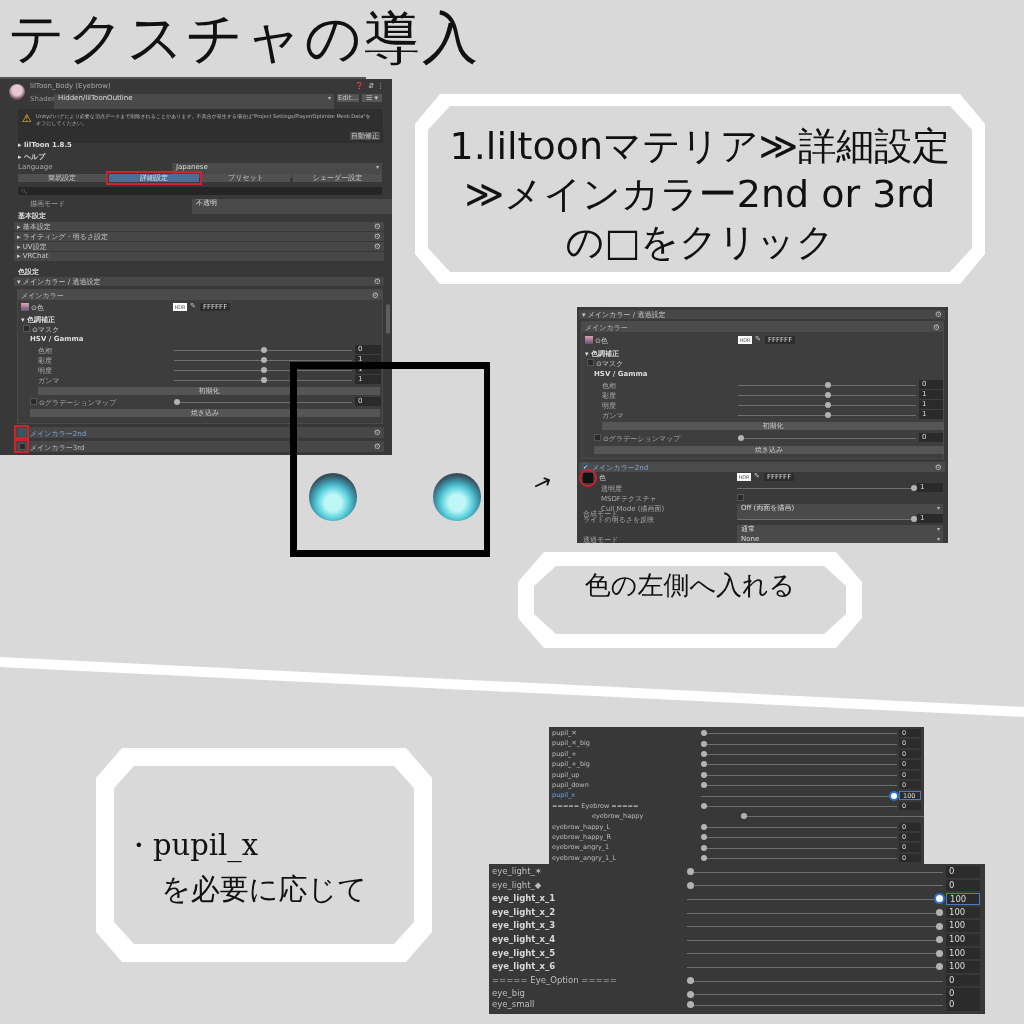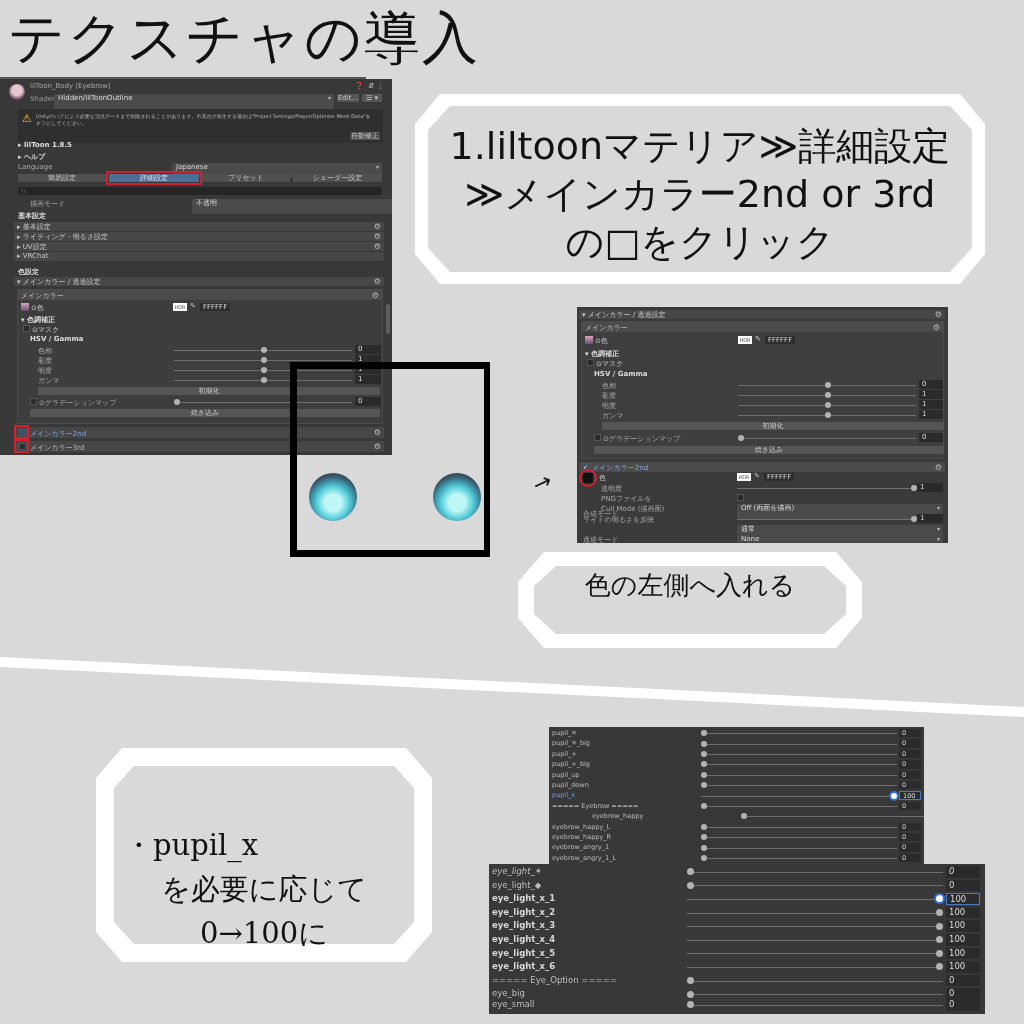--- a/index.html
+++ b/index.html
@@ -227,21 +227,21 @@
   <div style="position:absolute;left:2px;top:162px;width:18px;height:18px;border:2px solid #d0212f;border-radius:50%;"></div>
   <span class="lbl" style="left:22px;top:166px;">色</span>
   <div class="hdr" style="left:160px;top:166px;">HDR</div>
   <span class="lbl" style="left:177px;top:165px;color:#ccc;">✎</span>
   <div class="hex" style="left:187px;top:166px;">FFFFFF</div>
   <span class="lbl" style="left:24px;top:177px;color:#aaa;">透明度</span>
   <div class="track" style="left:160px;top:181px;width:178px;">
       <div class="knob" style="left:174px;"></div>
     </div>
   <div class="numbox" style="left:340px;top:176px;width:26px;">1</div>
-  <span class="lbl" style="left:24px;top:187px;color:#aaa;">PNGファイルを</span>
+  <span class="lbl" style="left:24px;top:187px;color:#aaa;">MSDFテクスチャ</span>
   <div class="chk" style="left:160px;top:187px;"></div>
   <span class="lbl" style="left:24px;top:197px;color:#aaa;">Cull Mode (描画面)</span>
   <div class="drop" style="left:160px;top:197px;width:206px;color:#ddd;"><span>Off (両面を描画)</span></div>
   <span class="lbl" style="left:6px;top:208px;color:#aaa;">ライトの明るさを反映</span>
   <div class="track" style="left:160px;top:212px;width:178px;">
       <div class="knob" style="left:174px;"></div>
     </div>
   <div class="numbox" style="left:340px;top:207px;width:26px;">1</div>
   <span class="lbl" style="left:6px;top:202px;color:#aaa;">合成モード</span>
   <div class="drop" style="left:160px;top:218px;width:206px;color:#ddd;"><span>通常</span></div>
@@ -275,21 +275,20 @@
   <polygon points="0,12 1024,62 1024,72 0,22" fill="#fff"></polygon>
 </svg>
 
 <div class="callout" style="left:94px;top:744px;width:340px;height:222px;">
   <svg width="340" height="222">
     <polygon points="28,4 312,4 338,34 338,188 312,218 28,218 2,188 2,34" fill="#fff"></polygon>
     <polygon points="40,22 300,22 320,44 320,178 300,200 40,200 20,178 20,44" fill="#d9d9d9"></polygon>
   </svg>
   <div style="position:absolute;left:0;right:0;top:126px;text-align:center;font-family:'DejaVu Serif',serif;font-size:29px;color:#111;">を必要に応じて</div>
   <div style="position:absolute;left:30px;top:82px;font-family:'DejaVu Serif',serif;font-size:29px;color:#111;white-space:nowrap;">・pupil_x</div>
-  <div style="position:absolute;left:0;right:0;top:170px;text-align:center;font-family:'DejaVu Serif',serif;font-size:29px;color:#111;">0→100に</div>
 </div>
 
 <div class="bs" style="left:549px;top:727px;width:375px;height:140px;font-size:6.5px;">
   <div id="bs-top">
       <div class="bs-row" style="top: 1px; height: 10.4px;">
         <span class="name" style="top: 1px;">pupil_✕</span>
         <div class="track" style="left: 152px; width: 196px; top: 5.2px;">
           <div class="knob" style="height: 6px; width: 6px; margin-top: -3px; left: 0px;"></div>
         </div>
         <div class="numbox" style="left: 350px; width: 22px; top: 1px; height: 8.4px; line-height: 8.4px; font-size: 6.5px;">0</div>
@@ -376,21 +375,21 @@
         <div class="track" style="left: 152px; width: 196px; top: 5.2px;">
           <div class="knob" style="height: 6px; width: 6px; margin-top: -3px; left: 0px;"></div>
         </div>
         <div class="numbox" style="left: 350px; width: 22px; top: 1px; height: 8.4px; line-height: 8.4px; font-size: 6.5px;">0</div>
       </div>
     </div>
 </div>
 
 <div class="bs" style="left:489px;top:864px;width:496px;height:150px;font-size:8.5px;">
   <div id="bs-bottom">
-      <div class="bs-row" style="top: 1px; height: 13.6px; font-style: italic;">
+      <div class="bs-row" style="top: 1px; height: 13.6px;">
         <span class="name" style="top: 1px;">eye_light_✶</span>
         <div class="track" style="left: 198px; width: 256px; top: 6.8px;">
           <div class="knob" style="height: 7px; width: 7px; margin-top: -3.5px; left: 0px;"></div>
         </div>
         <div class="numbox" style="left: 457px; width: 34px; top: 1px; height: 11.6px; line-height: 11.6px; font-size: 8.5px;">0</div>
       </div>
       <div class="bs-row" style="top: 14.6px; height: 13.6px;">
         <span class="name" style="top: 1px;">eye_light_◆</span>
         <div class="track" style="left: 198px; width: 256px; top: 6.8px;">
           <div class="knob" style="height: 7px; width: 7px; margin-top: -3.5px; left: 0px;"></div>

